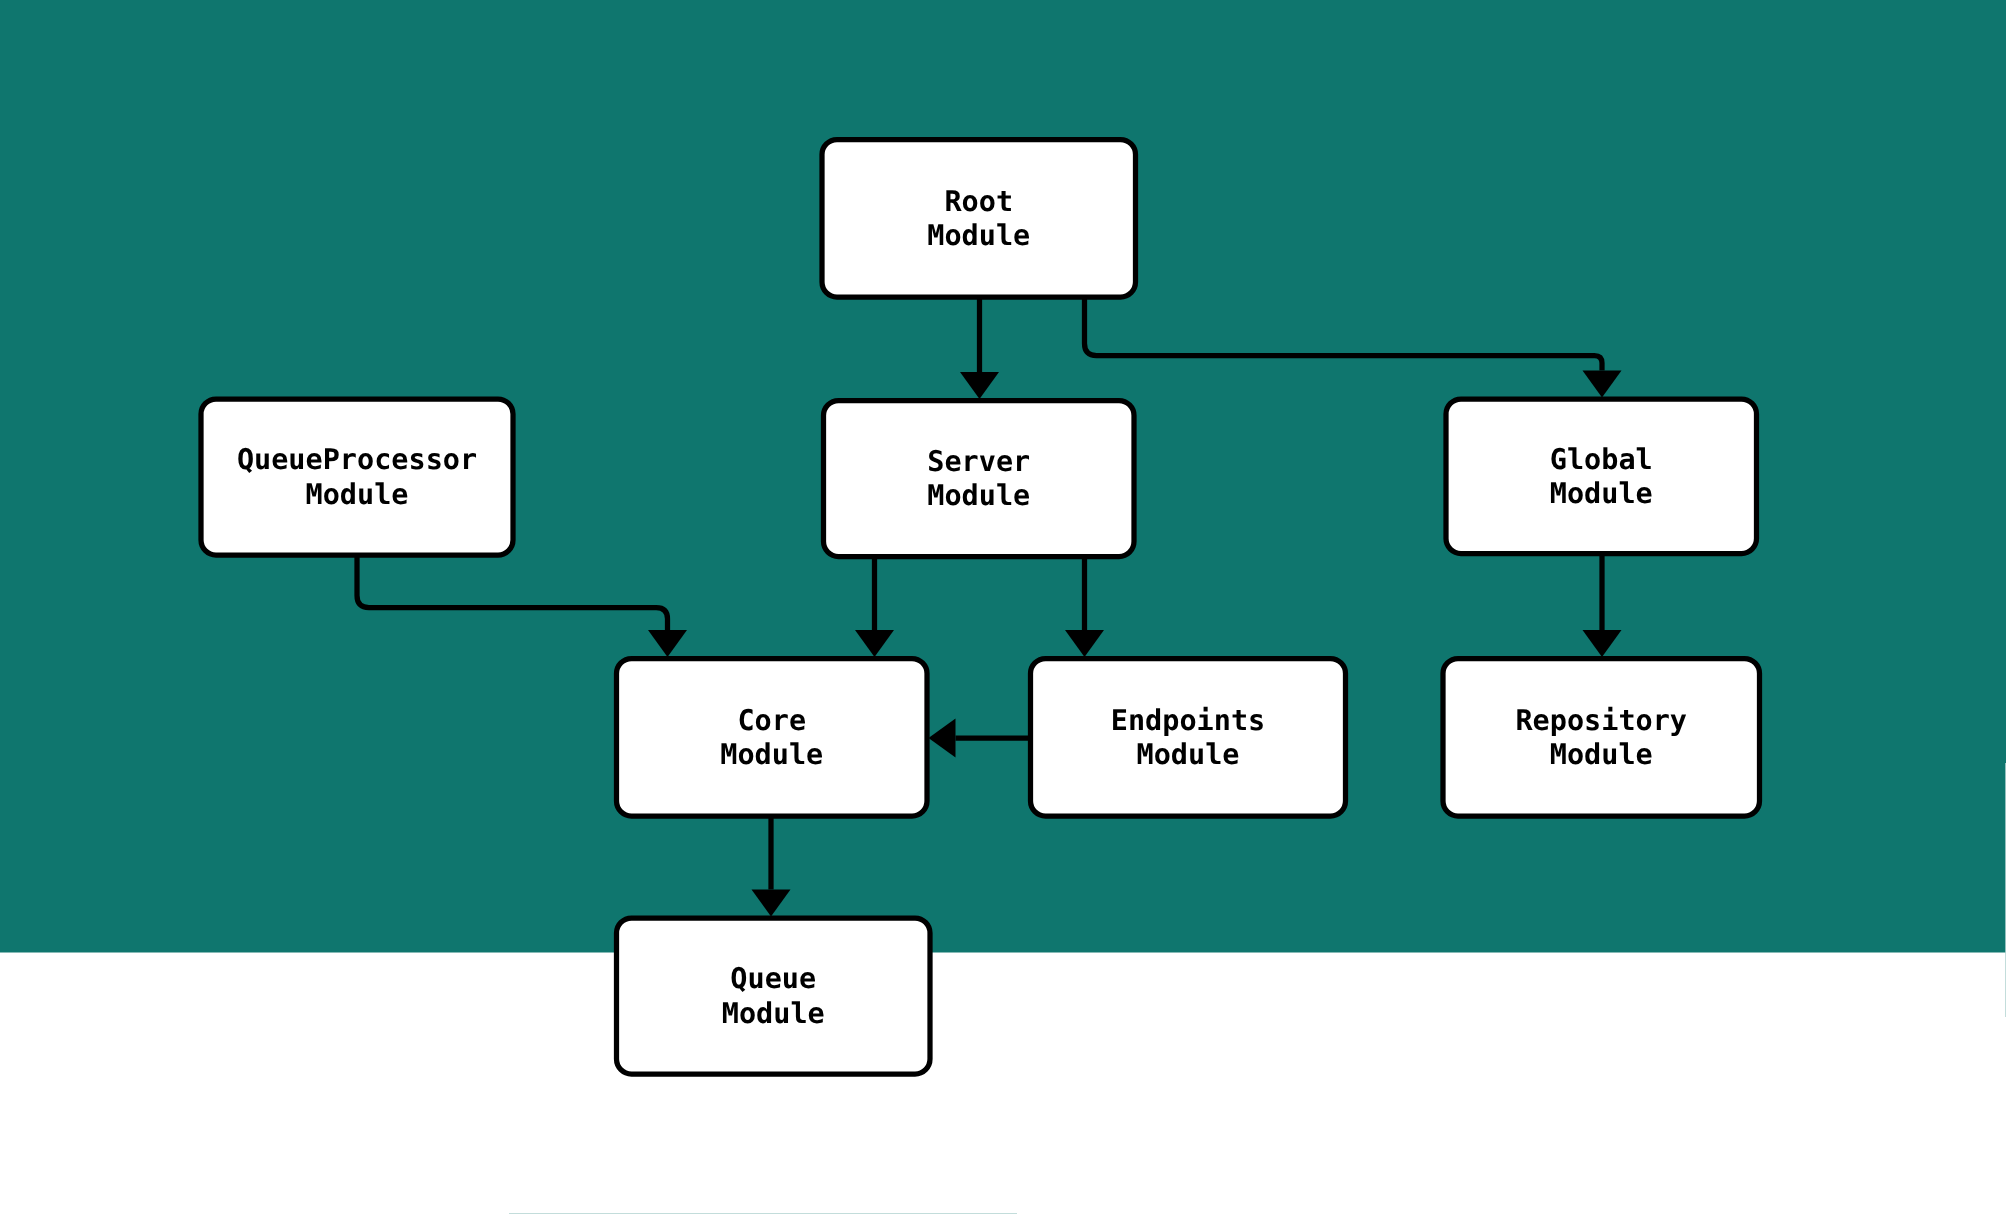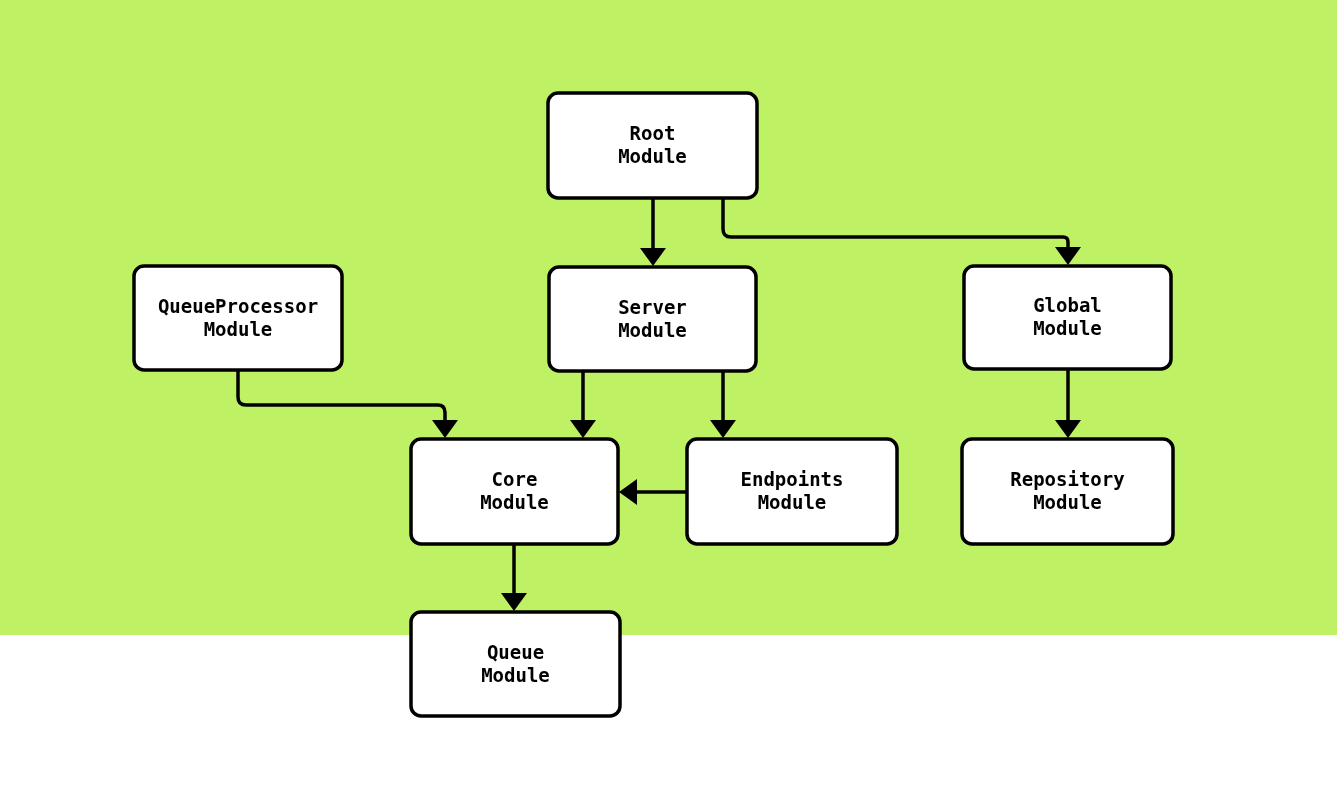--- a/index.html
+++ b/index.html
@@ -8,21 +8,21 @@
     background: #ffffff;
     width: 1337px;
     height: 809px;
     overflow: hidden;
     font-family: "DejaVu Sans Mono", monospace;
   }
   #stage {
     position: relative;
     width: 1337px;
     height: 635px;
-    background: #bef264;
+    background: #0f766e;
   }
   svg { display: block; }
   .node-box {
     fill: #ffffff;
     stroke: #000000;
   }
   .node-label {
     fill: #000000;
     font-family: "DejaVu Sans Mono", monospace;
     font-weight: bold;

